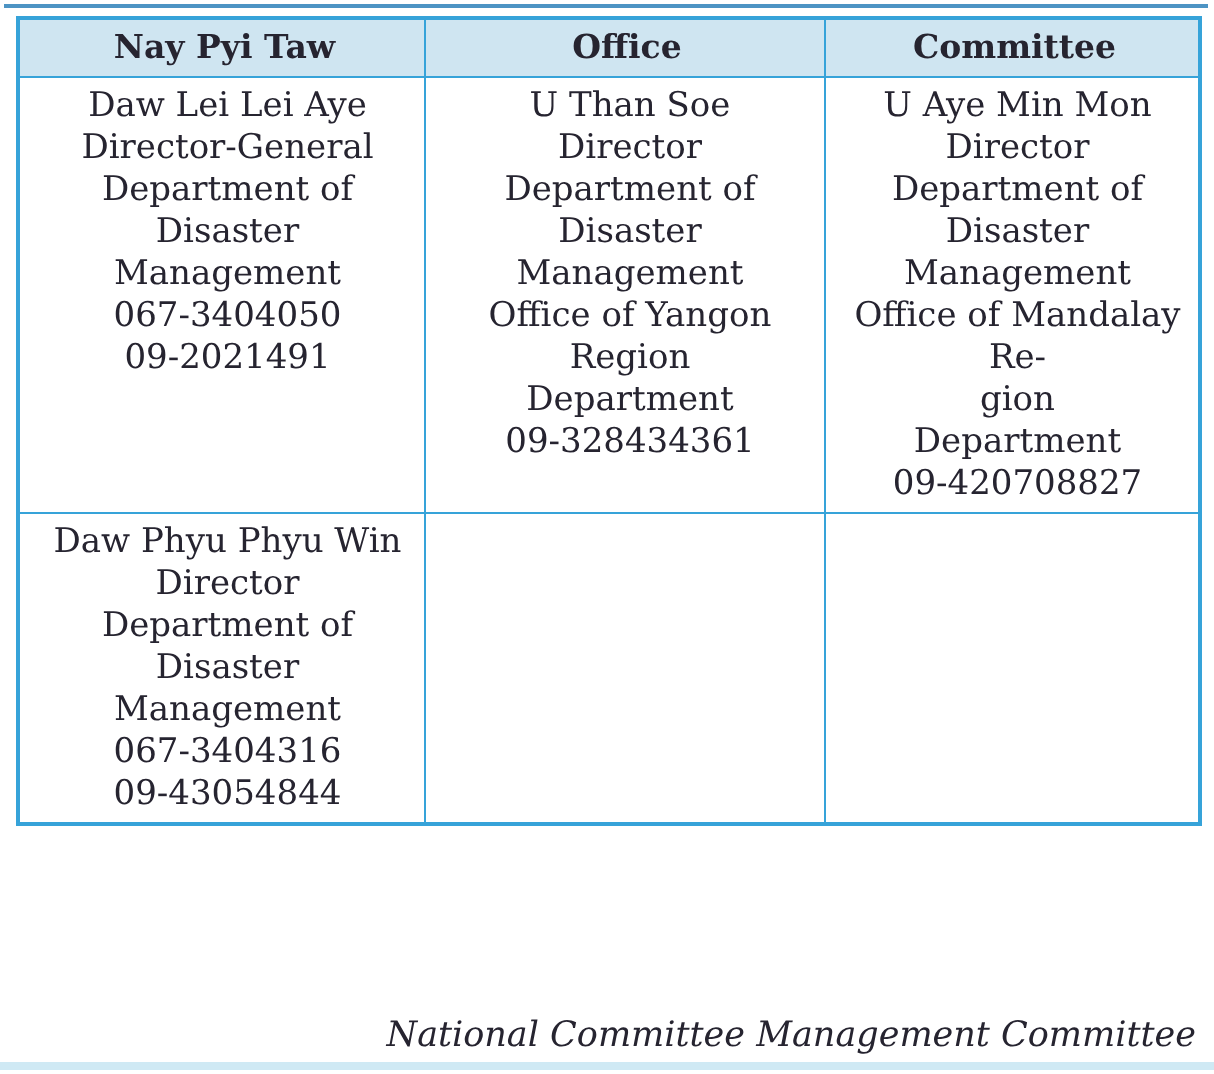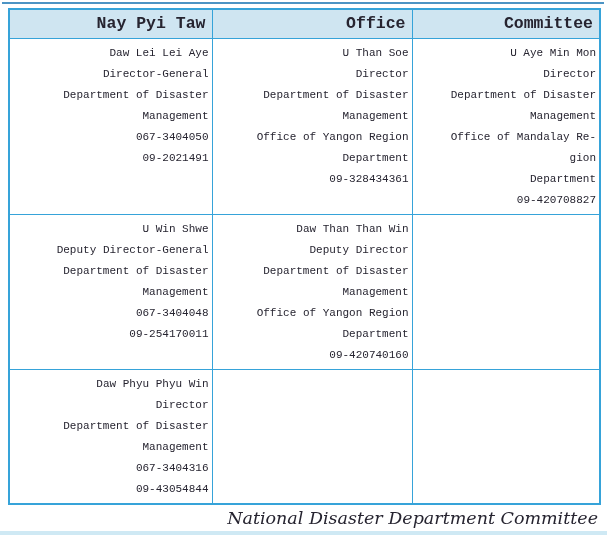--- a/index.html
+++ b/index.html
@@ -39,33 +39,32 @@
     border-collapse: collapse;
     table-layout: fixed;
     border: 2px solid var(--border, #36a3d9);
   }
   col.c1 { width: 203px; }
   col.c2 { width: 200px; }
   col.c3 { width: 188px; }
   th, td {
     border: 1.5px solid var(--border, #36a3d9);
     vertical-align: top;
-    text-align: right;
-    font-family: Liberation Mono, monospace;
+    text-align: center;
   }
   th {
     background: var(--header-bg, #cfe5f1);
     font-weight: bold;
     font-size: 16.5px;
     line-height: 22px;
     padding: 3px 6px 3px 9px;
     height: 28px;
   }
   td {
-    font-size: 11px;
+    font-size: 17px;
     line-height: 21px;
     padding: 4px 3px 3px 9px;
     white-space: pre-line;
   }
   tr.r1 td { height: 176px; }
   tr.r2 td { height: 153px; }
   tr.r3 td { height: 130px; }
   .caption {
     position: absolute;
     right: 9px;
@@ -119,44 +118,28 @@
 09-328434361</td>
       <td>U Aye Min Mon
 Director
 Department of Disaster
 Management
 Office of Mandalay Re-
 gion
 Department
 09-420708827</td>
     </tr>
-    <tr class="r2">
-      <td>U Win Shwe
-Deputy Director-General
-Department of Disaster
-Management
-067-3404048
-09-254170011</td>
-      <td>Daw Than Than Win
-Deputy Director
-Department of Disaster
-Management
-Office of Yangon Region
-Department
-09-420740160</td>
-      <td></td>
-    </tr>
     <tr class="r3">
       <td>Daw Phyu Phyu Win
 Director
 Department of Disaster
 Management
 067-3404316
 09-43054844</td>
       <td></td>
       <td></td>
     </tr>
   </tbody>
 </table>
 
-<div class="caption">National Disaster Department Committee</div>
+<div class="caption">National Committee Management Committee</div>
 
 <div class="bottom-bar"></div>
 
 </body></html>

